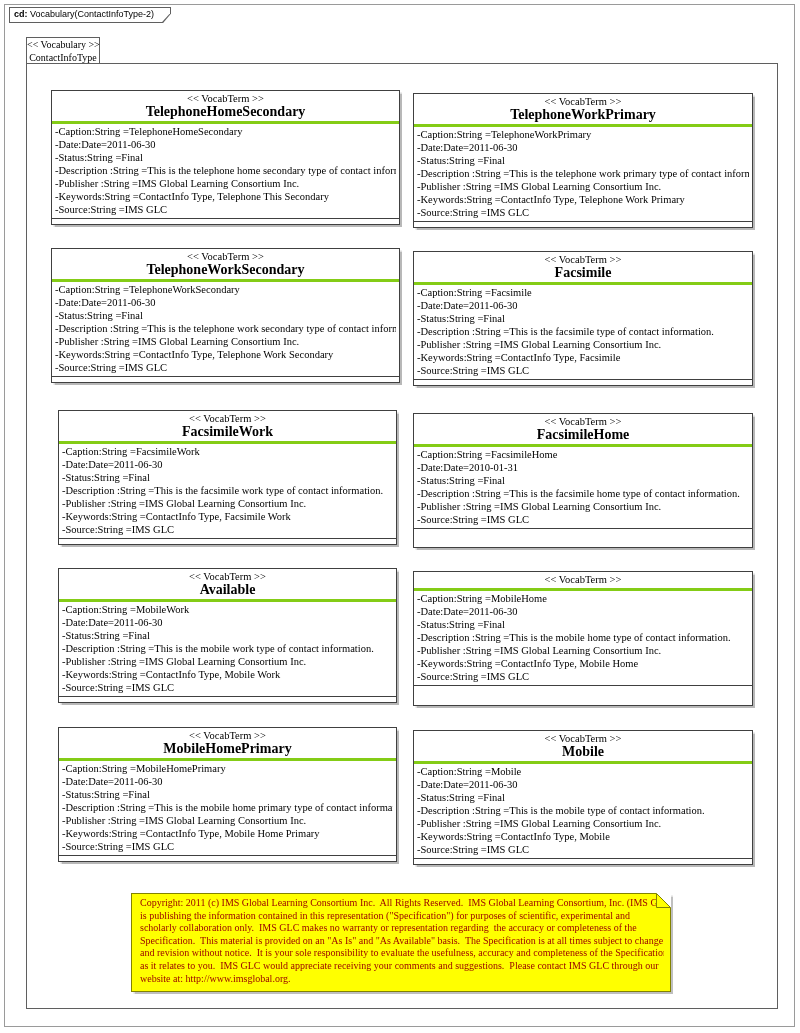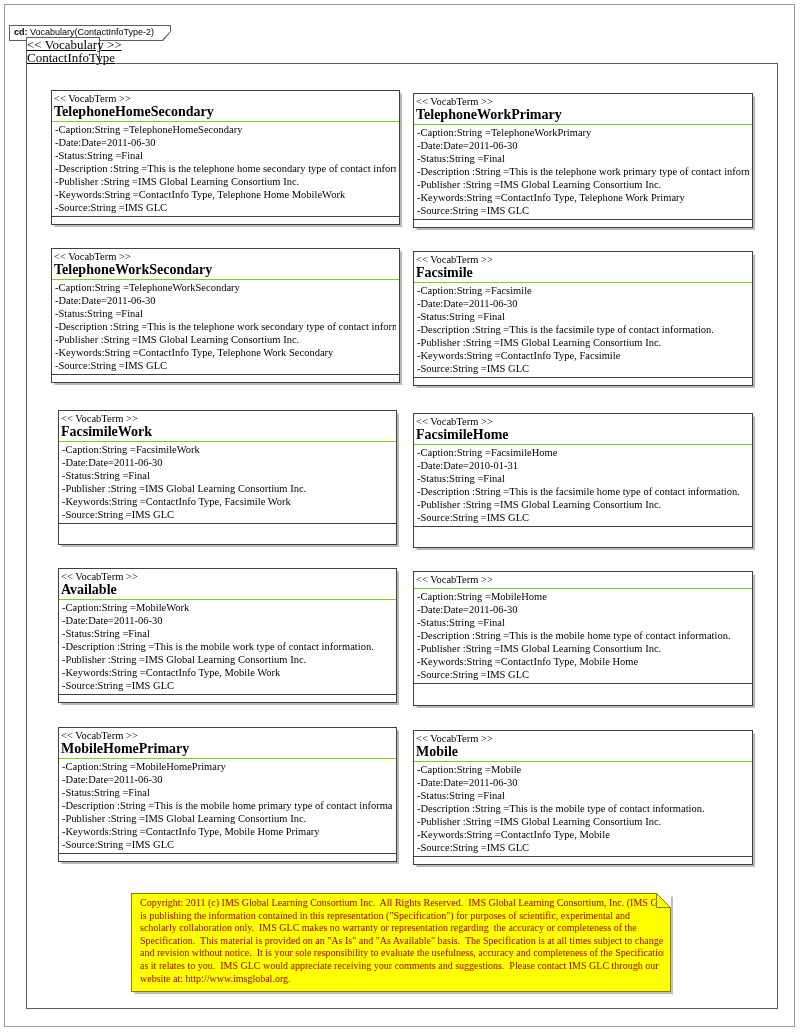--- a/index.html
+++ b/index.html
@@ -2,37 +2,37 @@
 <html><head>
 <meta charset="utf-8">
 <style>
   html,body{margin:0;padding:0;background:#ffffff;}
   body{width:800px;height:1033px;position:relative;font-family:"Liberation Serif",serif;color:#000;}
   .canvas{position:absolute;inset:0;}
 
   .outer-border{position:absolute;left:4px;top:4px;width:789px;height:1021px;border:1px solid #9a9a9a;}
 
   
-  .diagram-tab{position:absolute;left:9px;top:25px;background:#5f5f5f;
+  .diagram-tab{position:absolute;left:9px;top:7px;background:#5f5f5f;
     clip-path:polygon(0 0,100% 0,100% 40%,calc(100% - 8px) 100%,0 100%);}
   .diagram-tab .tab-inner{margin:1px;background:#ffffff;
     clip-path:polygon(0 0,100% 0,100% 38%,calc(100% - 8px) 100%,0 100%);
     font-family:"Liberation Sans",sans-serif;font-size:9px;line-height:13px;
     padding:0 16px 1px 4px;white-space:nowrap;}
   .tab-prefix{font-weight:bold;}
 
   
   .frame{position:absolute;left:26px;top:63px;width:750px;height:944px;border:1px solid #5f5f5f;background:#fff;}
   .frame-label{position:absolute;left:26px;top:37px;width:72px;height:25px;border:1px solid #5f5f5f;
-    background:#fff;text-align:center;font-size:13px;line-height:13px;white-space:nowrap;overflow:visible;padding-top:0;text-decoration:underline;}
+    background:#fff;text-align:center;font-size:10px;line-height:13px;white-space:nowrap;overflow:visible;padding-top:0;}
 
   
   .vbox{position:absolute;height:133px;border:1px solid #404040;background:#fff;
     box-shadow:1.5px 1.5px 1px rgba(0,0,0,0.28);display:flex;flex-direction:column;}
-  .vbox .vhead{border-bottom:1px solid #84cc16;text-align:left;padding:1px 2px 2px 2px;}
+  .vbox .vhead{border-bottom:3px solid #84cc16;text-align:center;padding:1px 2px 2px 2px;}
   .vbox .vstereo{font-size:10.5px;line-height:13px;}
   .vbox .vname{font-size:14px;font-weight:bold;line-height:14px;}
   .vbox .vattrs{border-bottom:1px solid #404040;padding:1px 3px 2px 3px;}
   .vbox .vattr{font-size:10.5px;line-height:13px;white-space:nowrap;overflow:hidden;}
   .vbox .vops{flex:1;}
 
   
   .note{position:absolute;left:131px;top:893px;width:540px;height:99px;background:#ffff00;
     border:1px solid #828200;box-shadow:1.5px 1.5px 1px rgba(0,0,0,0.25);box-sizing:border-box;}
   .note-fold-svg{position:absolute;top:-1px;right:-1px;display:block;}
@@ -62,21 +62,21 @@
         <div class="vhead">
           <div class="vstereo">&lt;&lt; VocabTerm &gt;&gt;</div>
           <div class="vname">TelephoneHomeSecondary</div>
         </div>
         <div class="vattrs">
           <div class="vattr">-Caption:String =TelephoneHomeSecondary</div>
           <div class="vattr">-Date:Date=2011-06-30</div>
           <div class="vattr">-Status:String =Final</div>
           <div class="vattr">-Description :String =This is the telephone home secondary type of contact information.</div>
           <div class="vattr">-Publisher :String =IMS Global Learning Consortium Inc.</div>
-          <div class="vattr">-Keywords:String =ContactInfo Type, Telephone Home MobileWork</div>
+          <div class="vattr">-Keywords:String =ContactInfo Type, Telephone This Secondary</div>
           <div class="vattr">-Source:String =IMS GLC</div>
         </div>
         <div class="vops"></div>
       </div>
       <div class="vbox" style="left: 413px; top: 93px; width: 338px;">
         <div class="vhead">
           <div class="vstereo">&lt;&lt; VocabTerm &gt;&gt;</div>
           <div class="vname">TelephoneWorkPrimary</div>
         </div>
         <div class="vattrs">
@@ -124,20 +124,21 @@
       </div>
       <div class="vbox" style="left: 58px; top: 410px; width: 337px;">
         <div class="vhead">
           <div class="vstereo">&lt;&lt; VocabTerm &gt;&gt;</div>
           <div class="vname">FacsimileWork</div>
         </div>
         <div class="vattrs">
           <div class="vattr">-Caption:String =FacsimileWork</div>
           <div class="vattr">-Date:Date=2011-06-30</div>
           <div class="vattr">-Status:String =Final</div>
+          <div class="vattr">-Description :String =This is the facsimile work type of contact information.</div>
           <div class="vattr">-Publisher :String =IMS Global Learning Consortium Inc.</div>
           <div class="vattr">-Keywords:String =ContactInfo Type, Facsimile Work</div>
           <div class="vattr">-Source:String =IMS GLC</div>
         </div>
         <div class="vops"></div>
       </div>
       <div class="vbox" style="left: 413px; top: 413px; width: 338px;">
         <div class="vhead">
           <div class="vstereo">&lt;&lt; VocabTerm &gt;&gt;</div>
           <div class="vname">FacsimileHome</div>

